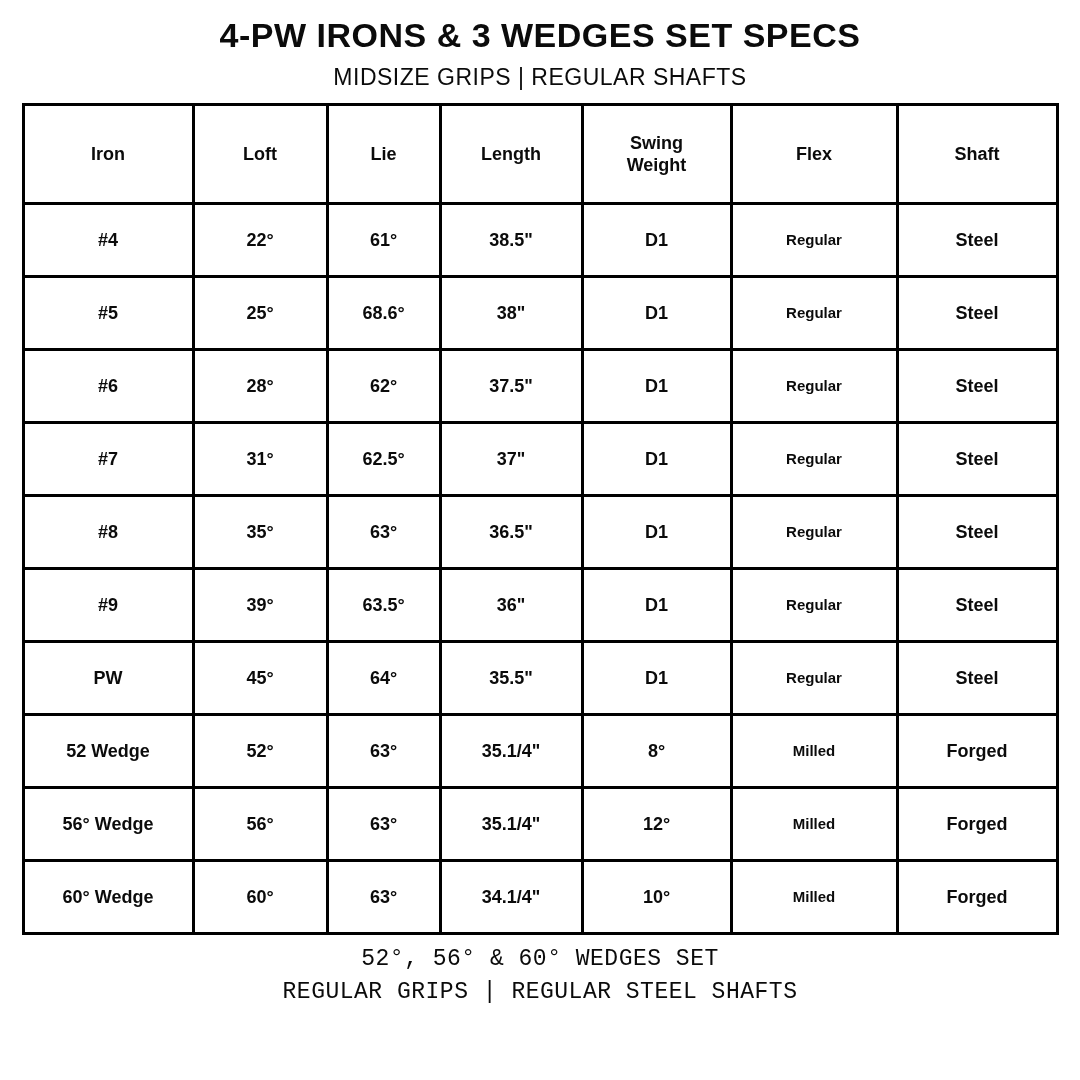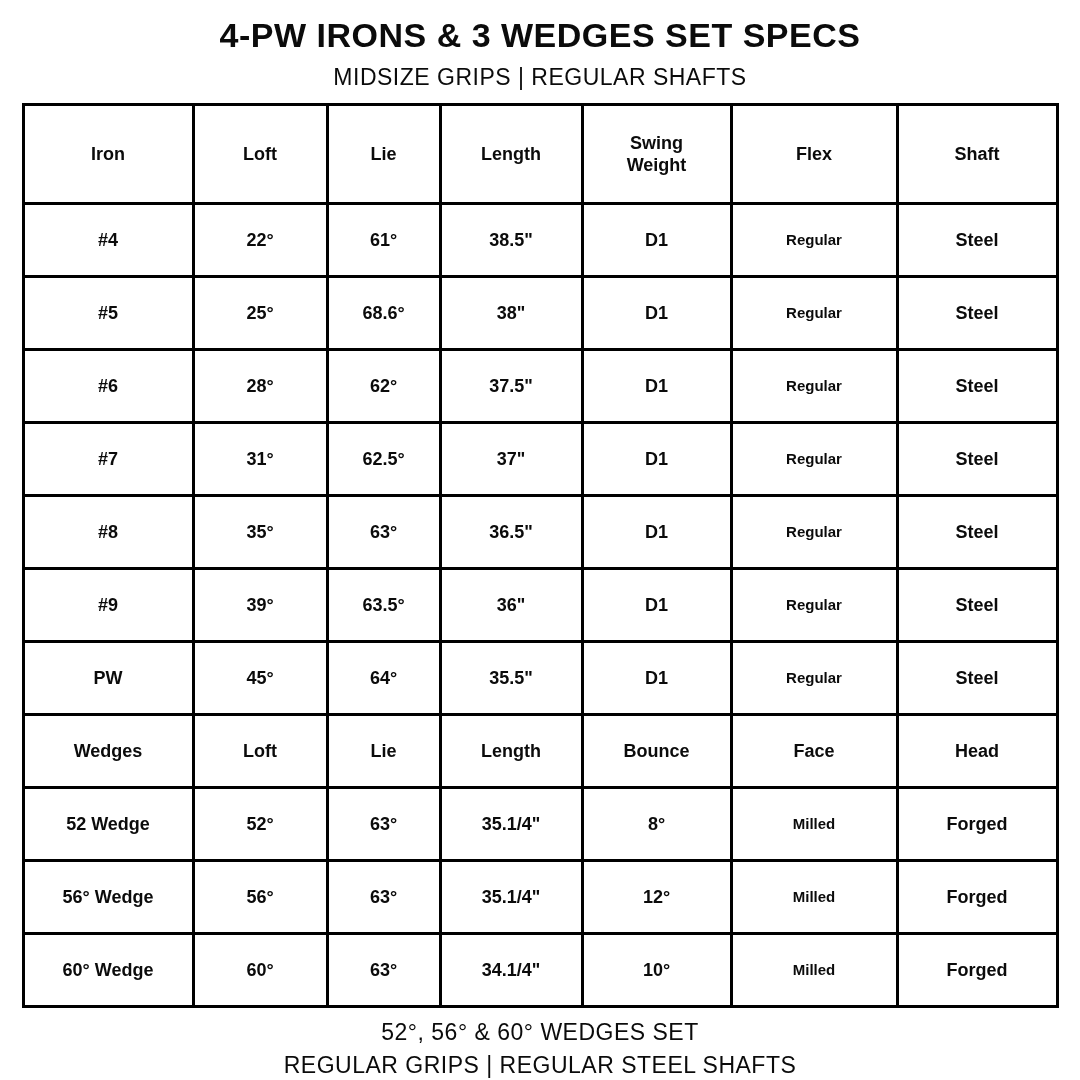--- a/index.html
+++ b/index.html
@@ -52,20 +52,21 @@
   table.spec tr:first-child { height: 99px; }
   table.spec td.cell-small { font-size: 15px; }
   .footer {
     margin-top: 8px;
     text-align: center;
     font-size: 23px;
     font-weight: 400;
     letter-spacing: 0.5px;
     line-height: 33px;
     color: #0b0b0b;
+    font-family: Liberation Mono, monospace;
   }
 </style>
 </head>
 <body>
 
 <div class="page">
   <div class="title">4-PW IRONS &amp; 3 WEDGES SET SPECS</div>
   <div class="subtitle">MIDSIZE GRIPS | REGULAR SHAFTS</div>
 
   <table class="spec">
@@ -145,29 +146,20 @@
         </tr>
         <tr class="row-data">
           <td>PW</td>
           <td>45°</td>
           <td>64°</td>
           <td>35.5"</td>
           <td>D1</td>
           <td class="cell-small">Regular</td>
           <td>Steel</td>
         </tr>
-        <tr class="row-header">
-          <td>Wedges</td>
-          <td>Loft</td>
-          <td>Lie</td>
-          <td>Length</td>
-          <td>Bounce</td>
-          <td>Face</td>
-          <td>Head</td>
-        </tr>
         <tr class="row-data">
           <td>52 Wedge</td>
           <td>52°</td>
           <td>63°</td>
           <td>35.1/4"</td>
           <td>8°</td>
           <td class="cell-small">Milled</td>
           <td>Forged</td>
         </tr>
         <tr class="row-data">

